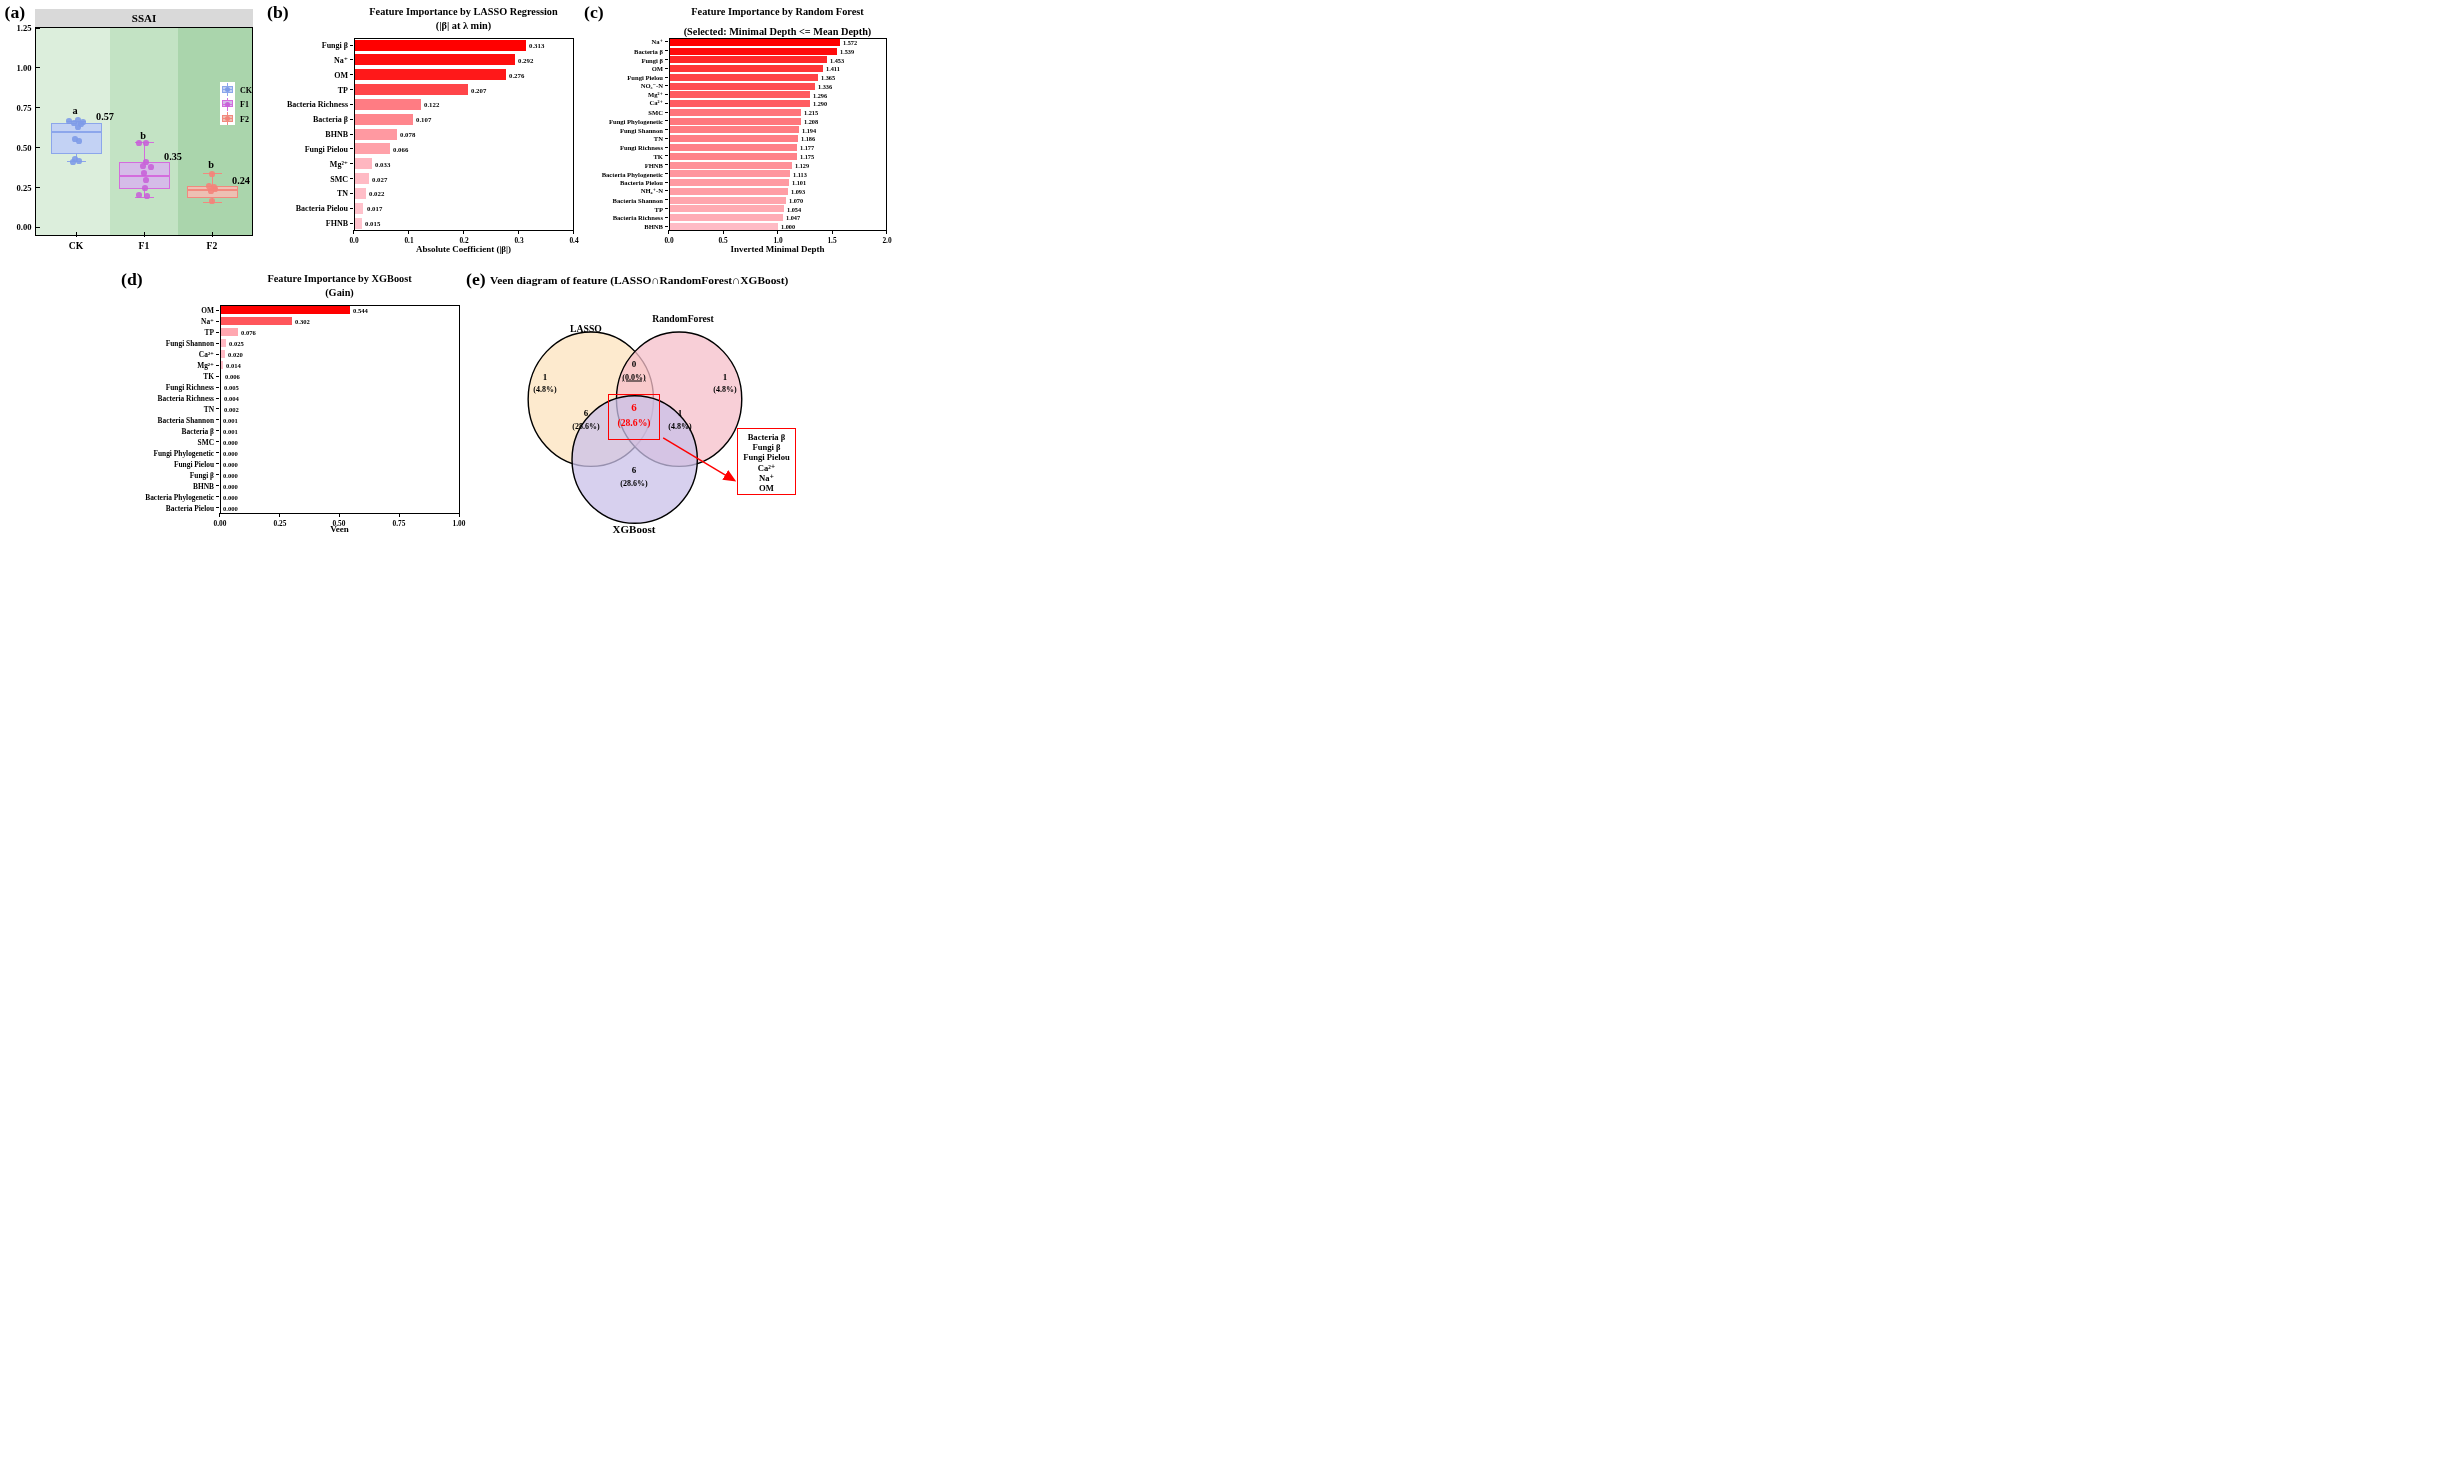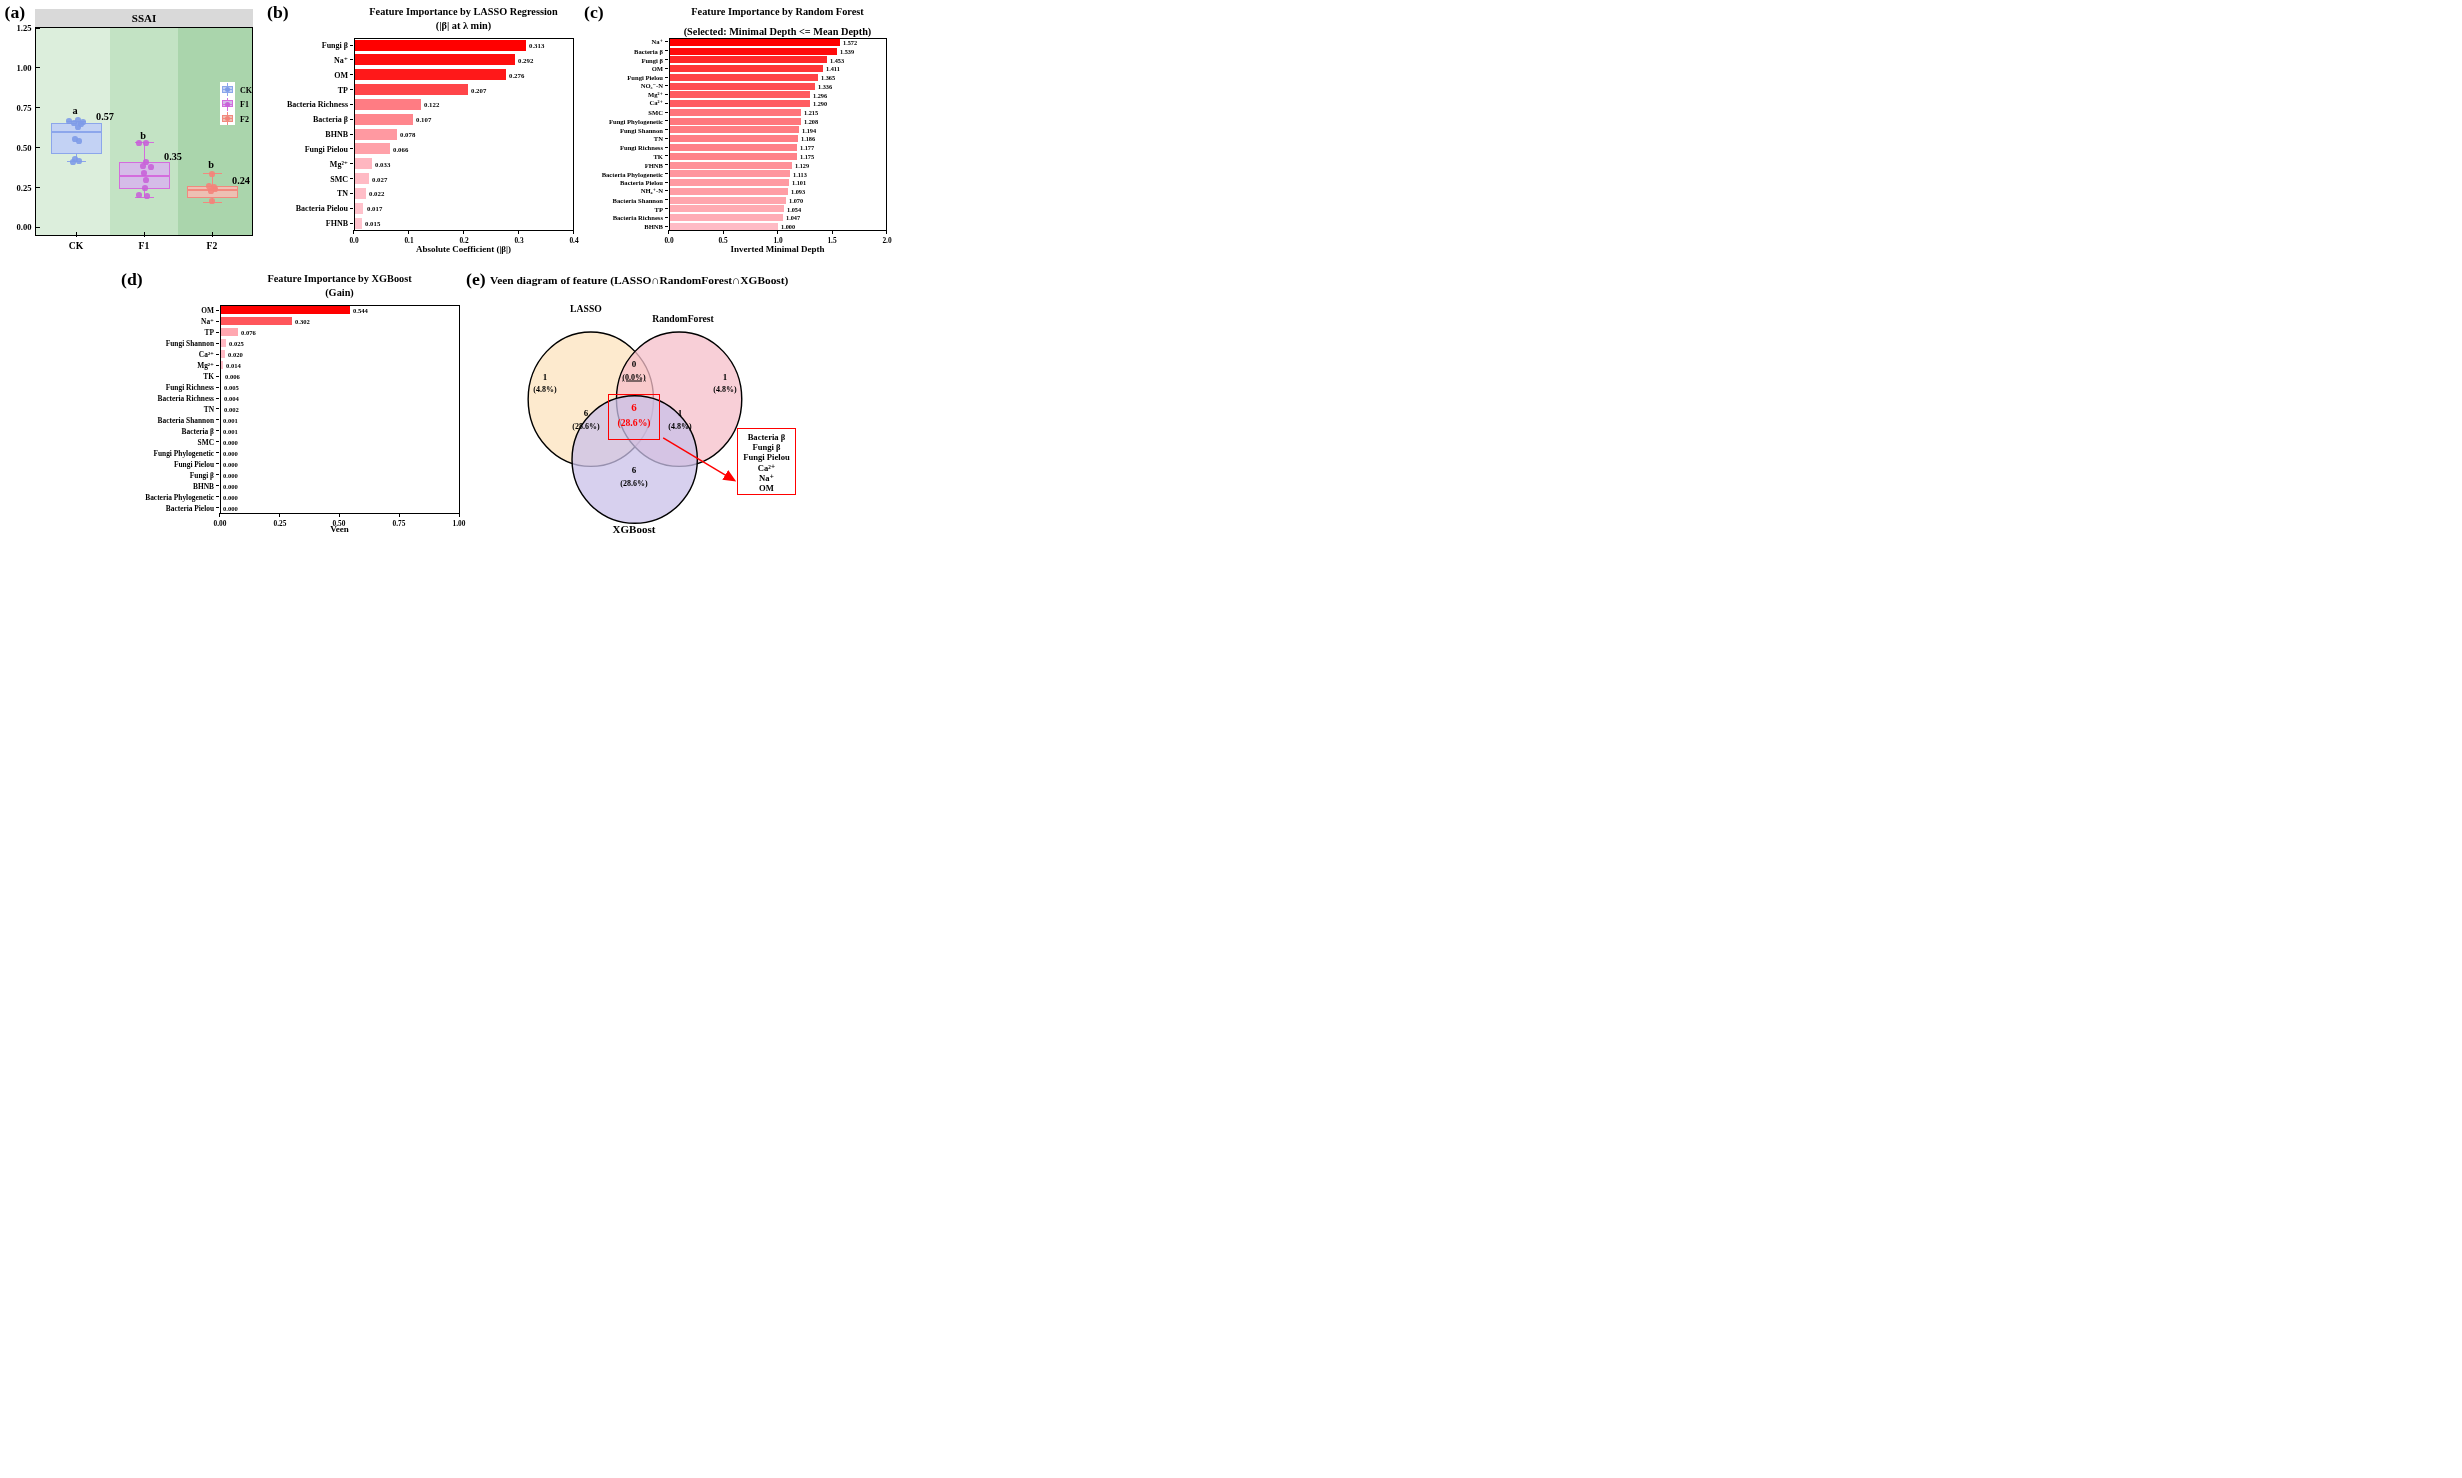--- a/index.html
+++ b/index.html
@@ -50,21 +50,21 @@
 
   <div class="ptitle" style="left:618px;top:4.6px;">Feature Importance by Random Forest</div>
   <div class="ptitle" style="left:618px;top:25px;text-align:center;">(Selected: Minimal Depth &lt;= Mean Depth)</div>
   <div class="xlabel" style="left:692px;top:244px;">Inverted Minimal Depth</div>
 
   <div class="ptitle" style="left:180px;top:272px;">Feature Importance by XGBoost</div>
   <div class="ptitle" style="left:180px;top:286px;">(Gain)</div>
   <div class="xlabel" style="left:254px;top:524px;">Veen</div>
 
   <div class="etitle" style="left:490px;top:274px;">Veen diagram of feature (LASSO∩RandomForest∩XGBoost)</div>
-  <div class="setlabel" style="left:586px;top:308px;">LASSO</div>
+  <div class="setlabel" style="left:586px;top:328px;">LASSO</div>
   <div class="setlabel" style="left:683px;top:318px;">RandomForest</div>
   <div class="setlabel" style="left:634px;top:529px;font-size:11px;">XGBoost</div>
 
   <svg id="venn-svg" style="left:491px;top:308px;" width="399" height="229" viewBox="860 540 700 402">
     <defs>
       <marker id="arrowhead" markerWidth="9" markerHeight="8" refX="7" refY="4" orient="auto">
         <polygon points="0 0, 9 4, 0 8" fill="#ff0000"></polygon>
       </marker>
     </defs>
     <ellipse cx="1035" cy="700" rx="110" ry="118" fill="#FCE3BD" fill-opacity="0.75" stroke="#000" stroke-width="2.5"></ellipse>

